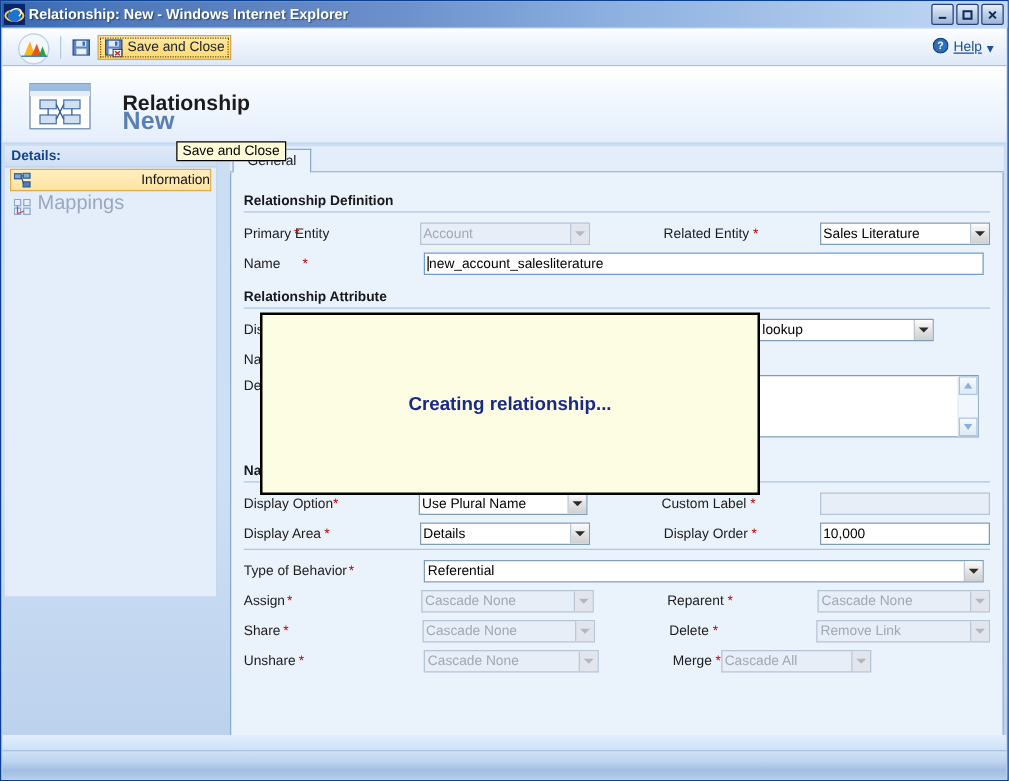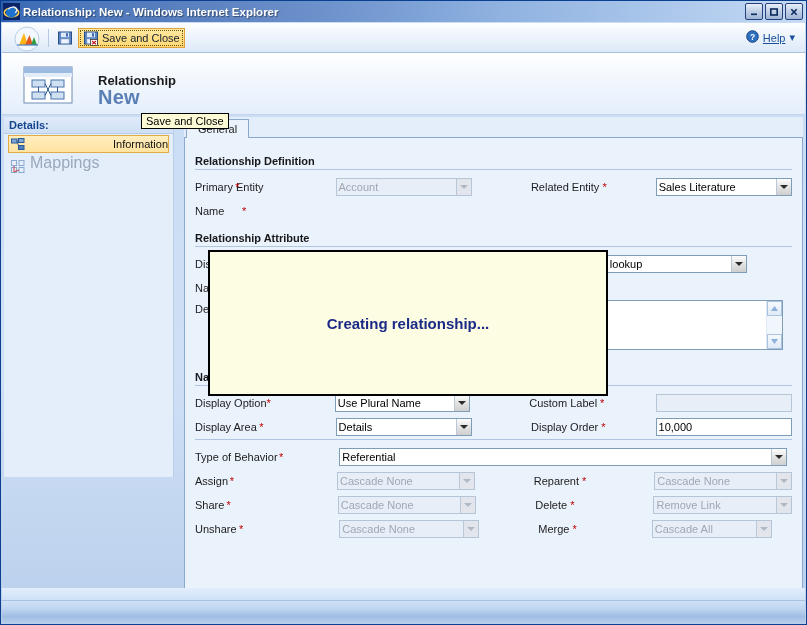--- a/index.html
+++ b/index.html
@@ -88,21 +88,21 @@
   
   #rec-header {
     position: absolute; left: 1px; top: 52px;
     width: 803px; height: 62px;
     background: linear-gradient(to bottom,#ffffff 0%,#f3f8fe 40%,#e4eefb 100%);
     border-bottom: 1px solid #c3d6ee;
   }
   #rec-icon { position: absolute; left: 14px; top: 11px; width: 62px; height: 42px; }
   #rec-type {
     position: absolute; left: 96px; top: 20px;
-    font-weight: bold; font-size: 13px; color: #1b1b1b;
+    font-weight: bold; font-size: 17px; color: #1b1b1b;
   }
   #rec-name {
     position: absolute; left: 96px; top: 33px;
     font-weight: bold; font-size: 20px; color: #5a7fb5;
     letter-spacing: .2px;
   }
   #tooltip {
     position: absolute; left: 139px; top: 60px;
     background: #fdfbd6; border: 1px solid #000;
     padding: 1px 4px; font-size: 11px; color: #000;
@@ -398,20 +398,24 @@
             <svg width="8" height="6" viewBox="0 0 8 6">
                 <path d="M0 1 L4 5 L8 1 Z" fill="#2b2b2b"></path>
               </svg>
           </span>
         </span>
       </div>
 
       <div class="row">
         <span class="lbl" style="width:44px">Name</span>
         <span class="req">*</span>
+        <span class="txt focus" style="width:448px;margin-left:93px">
+          <span class="caret"></span>
+          <span>new_account_salesliterature</span>
+        </span>
       </div>
 
       <div class="sect-head">Relationship Attribute</div>
       <div class="sect-rule"></div>
 
       <div class="row">
         <span class="lbl" style="width:140px">Display Name</span>
         <span class="txt" style="width:140px">
           <span></span>
         </span>
@@ -560,21 +564,21 @@
         <span class="sel disabled" style="width:140px">
           <span>Cascade None</span>
           <span class="arrow">
             <svg width="8" height="6" viewBox="0 0 8 6">
                 <path d="M0 1 L4 5 L8 1 Z" fill="#b0b8c4"></path>
               </svg>
           </span>
         </span>
         <span class="lbl" style="margin-left:59px">Merge</span>
         <span class="req">*</span>
-        <span class="sel disabled" style="width:120px;margin-left:75px">
+        <span class="sel disabled" style="width:120px;">
           <span>Cascade All</span>
           <span class="arrow">
             <svg width="8" height="6" viewBox="0 0 8 6">
                 <path d="M0 1 L4 5 L8 1 Z" fill="#b0b8c4"></path>
               </svg>
           </span>
         </span>
       </div>
 
     </div>

